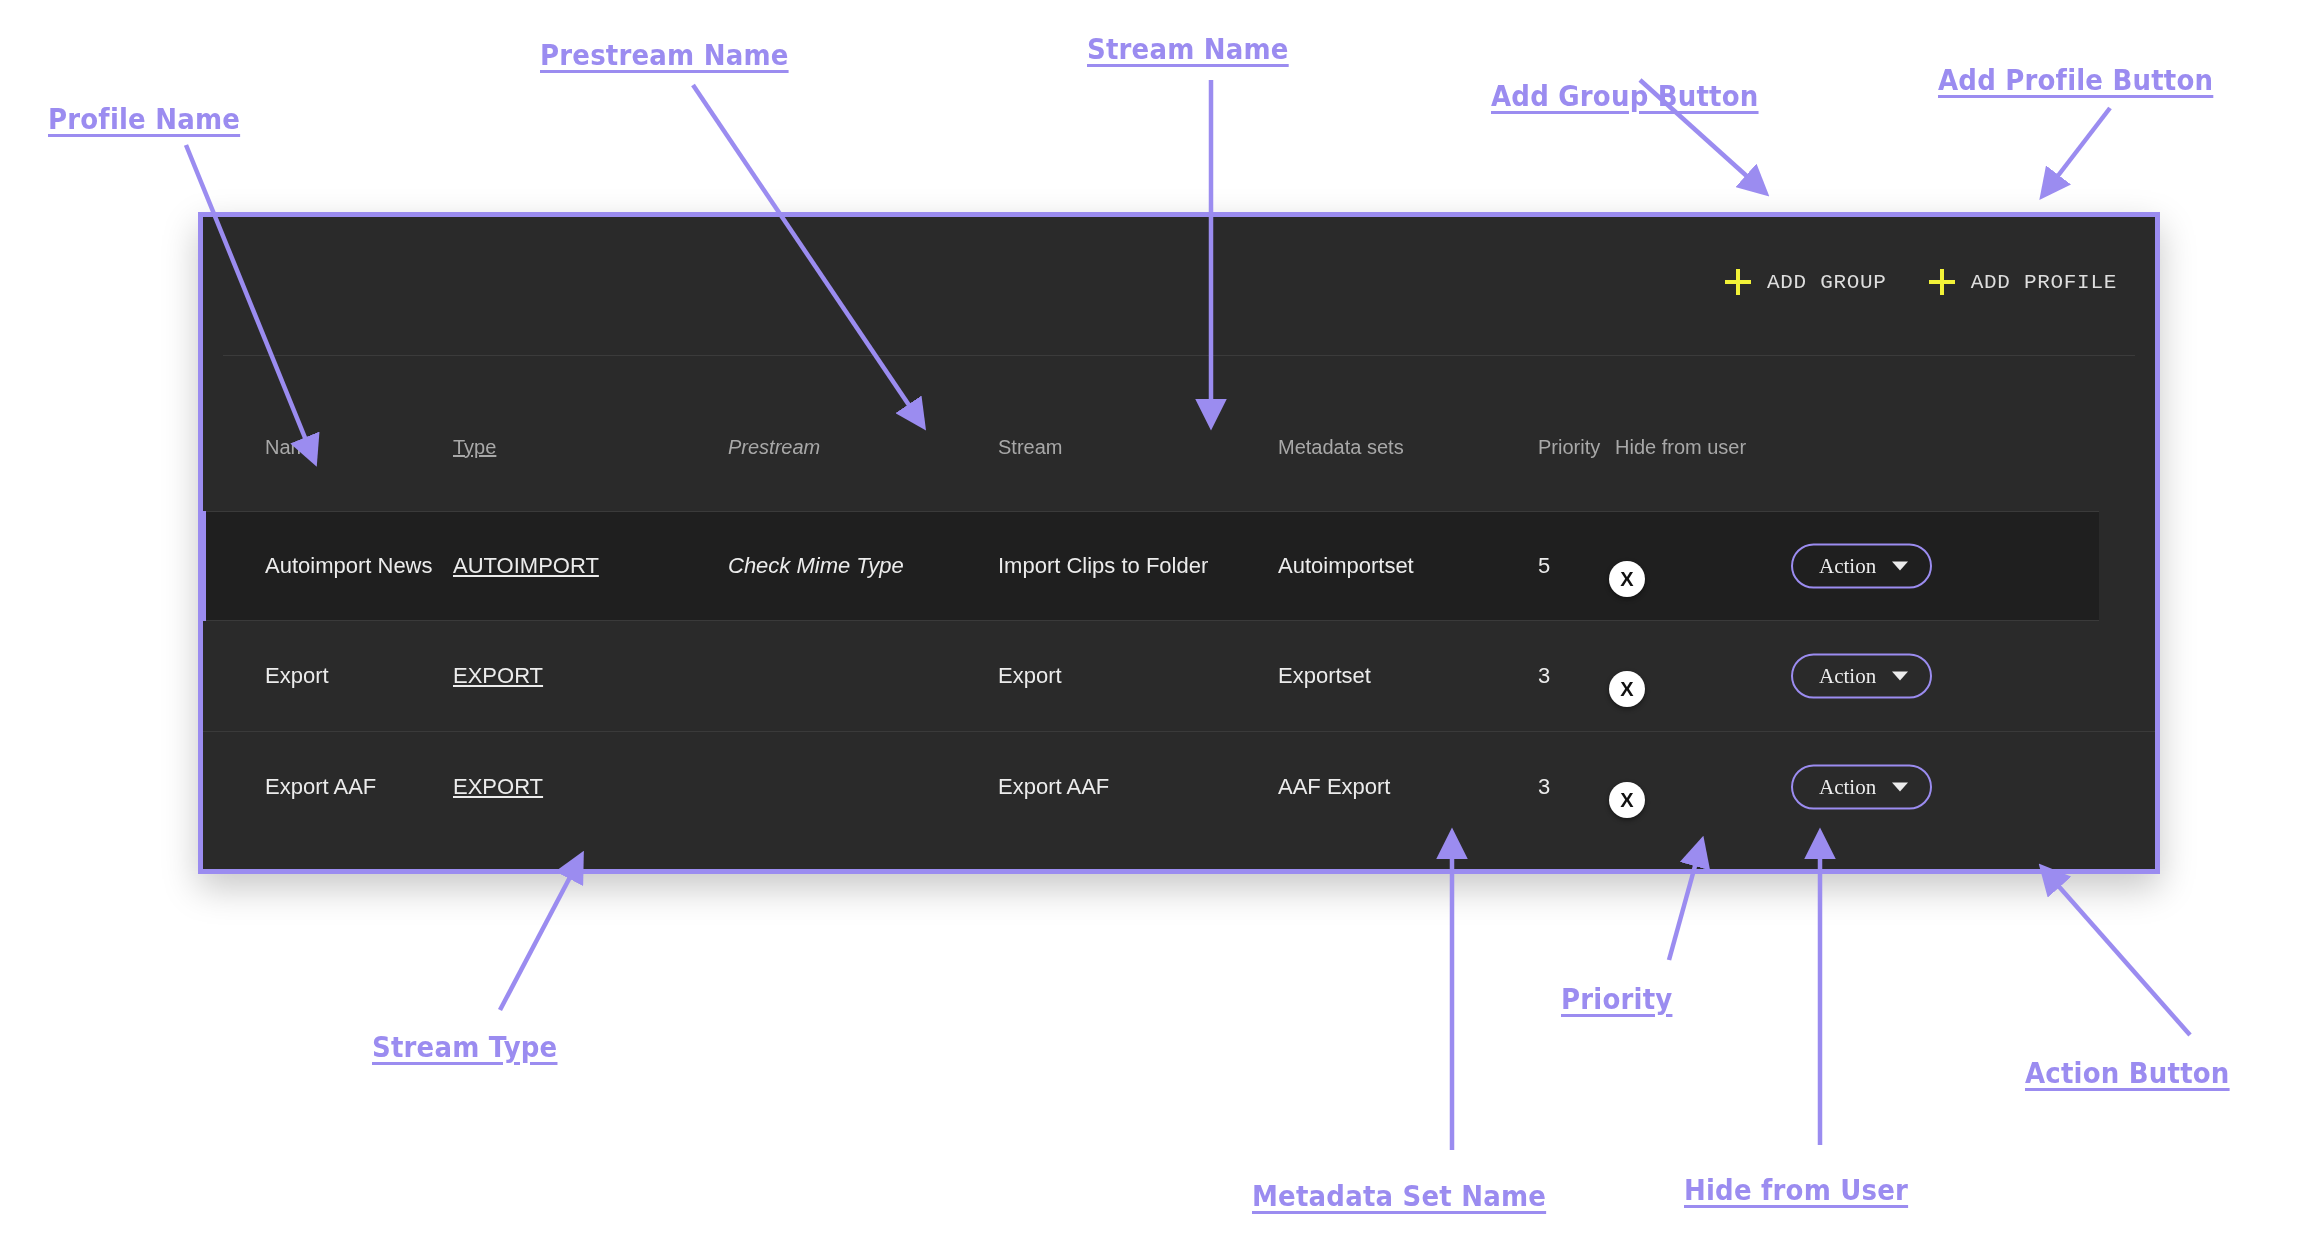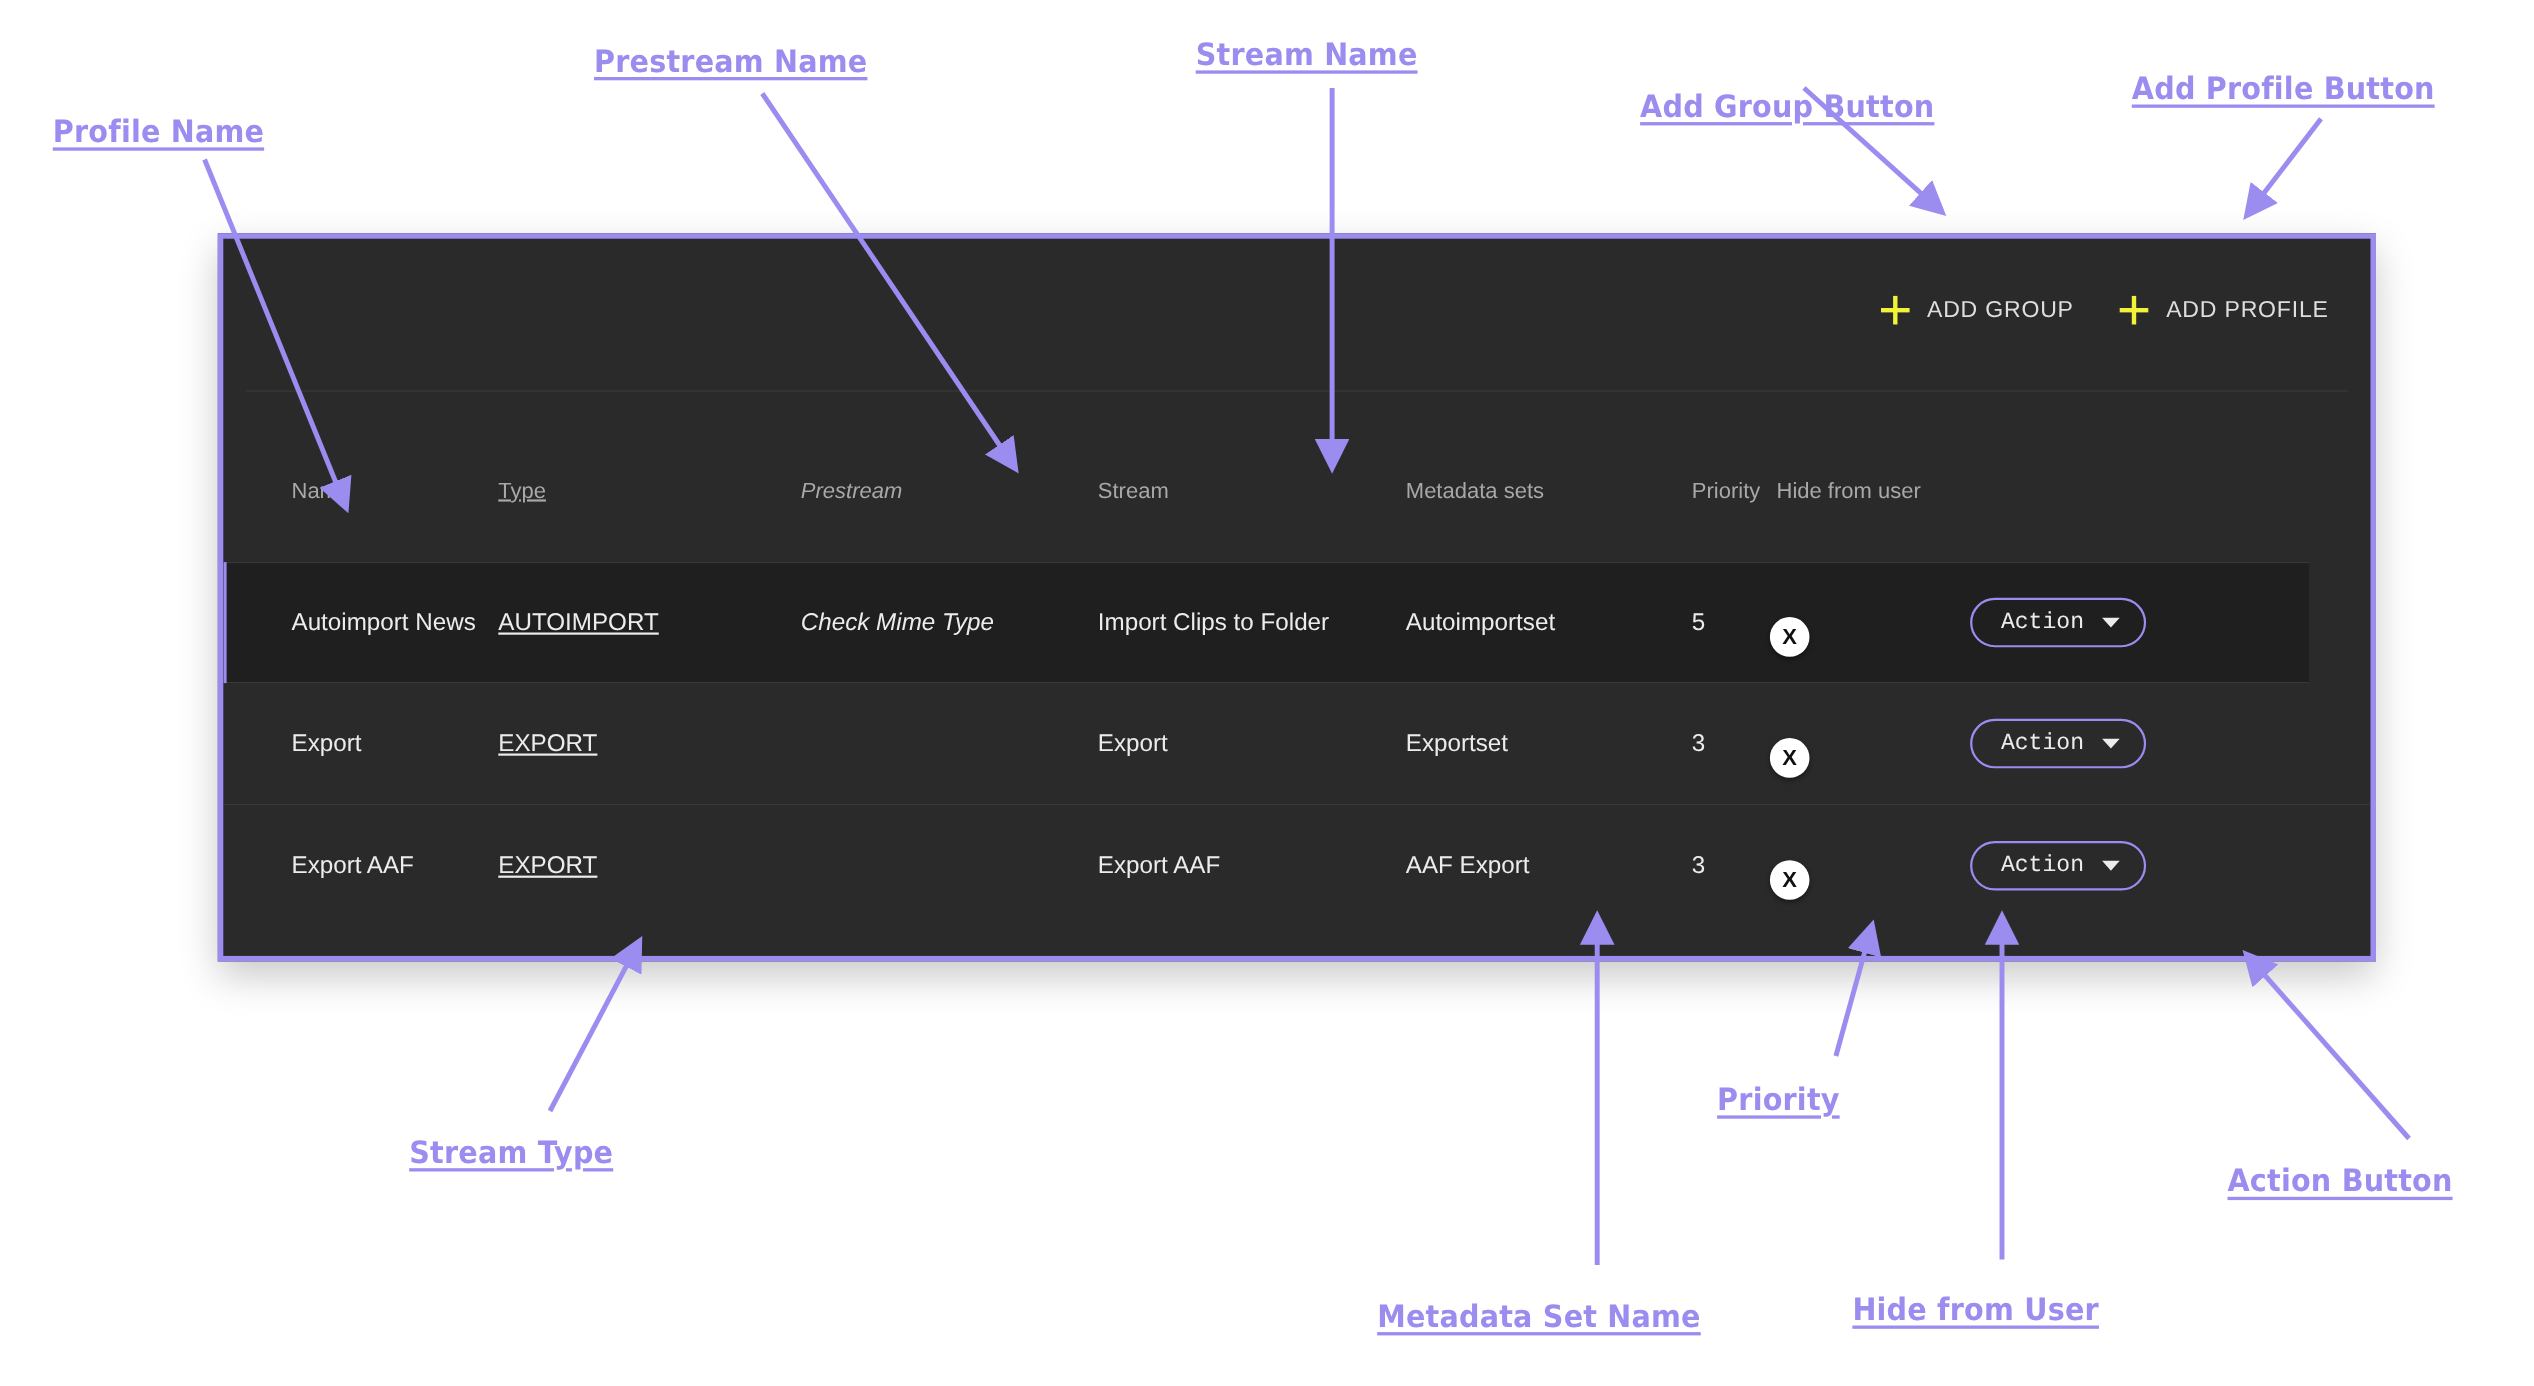--- a/index.html
+++ b/index.html
@@ -97,21 +97,21 @@
   .plus-icon::before {
     left: 11px; top: 0; width: 4px; height: 26px;
   }
   .plus-icon::after {
     top: 11px; left: 0; height: 4px; width: 26px;
   }
   .toolbar-label {
     color: #dedede;
     font-size: 21px;
     letter-spacing: 0.7px;
-    font-family: Liberation Sans, sans-serif;
+    font-family: Liberation Mono, monospace;
   }
 
   
   #toolbar-divider {
     position: absolute;
     top: 138px;
     left: 20px;
     right: 20px;
     height: 1px;
     background: #3b3b3b;
@@ -212,21 +212,21 @@
   .action-btn {
     display: inline-flex;
     align-items: center;
     gap: 16px;
     border: 2px solid #9b8cf0;
     border-radius: 24px;
     padding: 10px 22px 10px 26px;
     background: transparent;
     color: #ececec;
     font-size: 21px;
-    font-family: Liberation Mono, monospace;
+    font-family: Liberation Serif, serif;
     cursor: pointer;
     line-height: 1;
     text-align: center;
   }
   .caret-down {
     width: 0; height: 0;
     border-left: 8px solid transparent;
     border-right: 8px solid transparent;
     border-top: 9px solid #ececec;
   }

